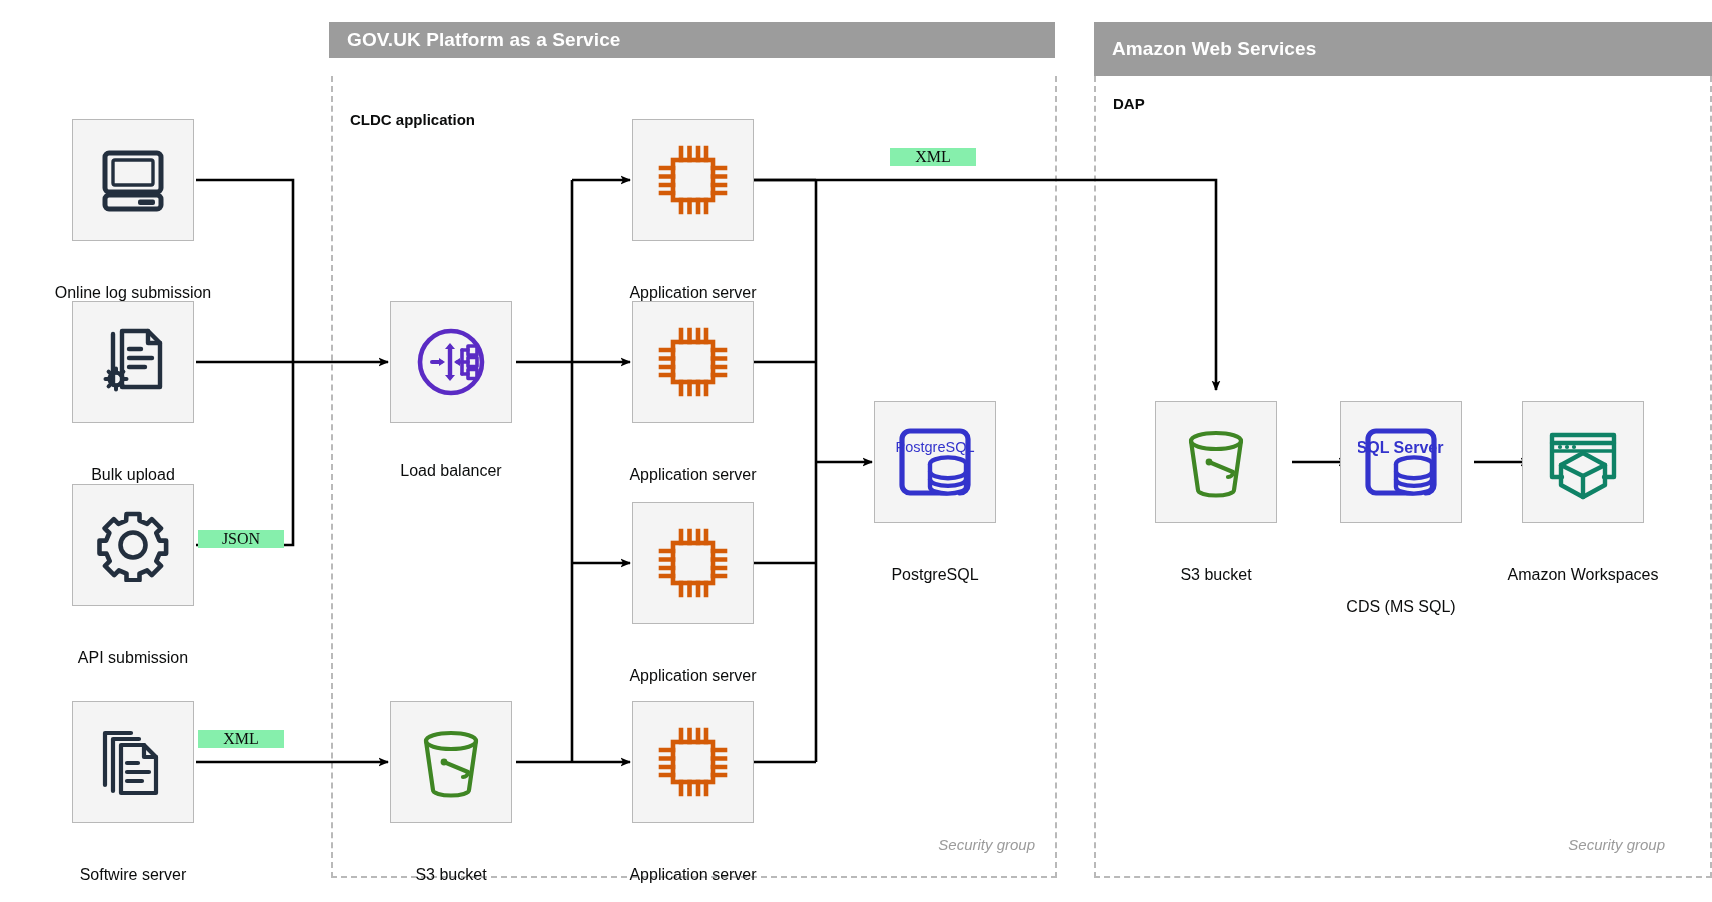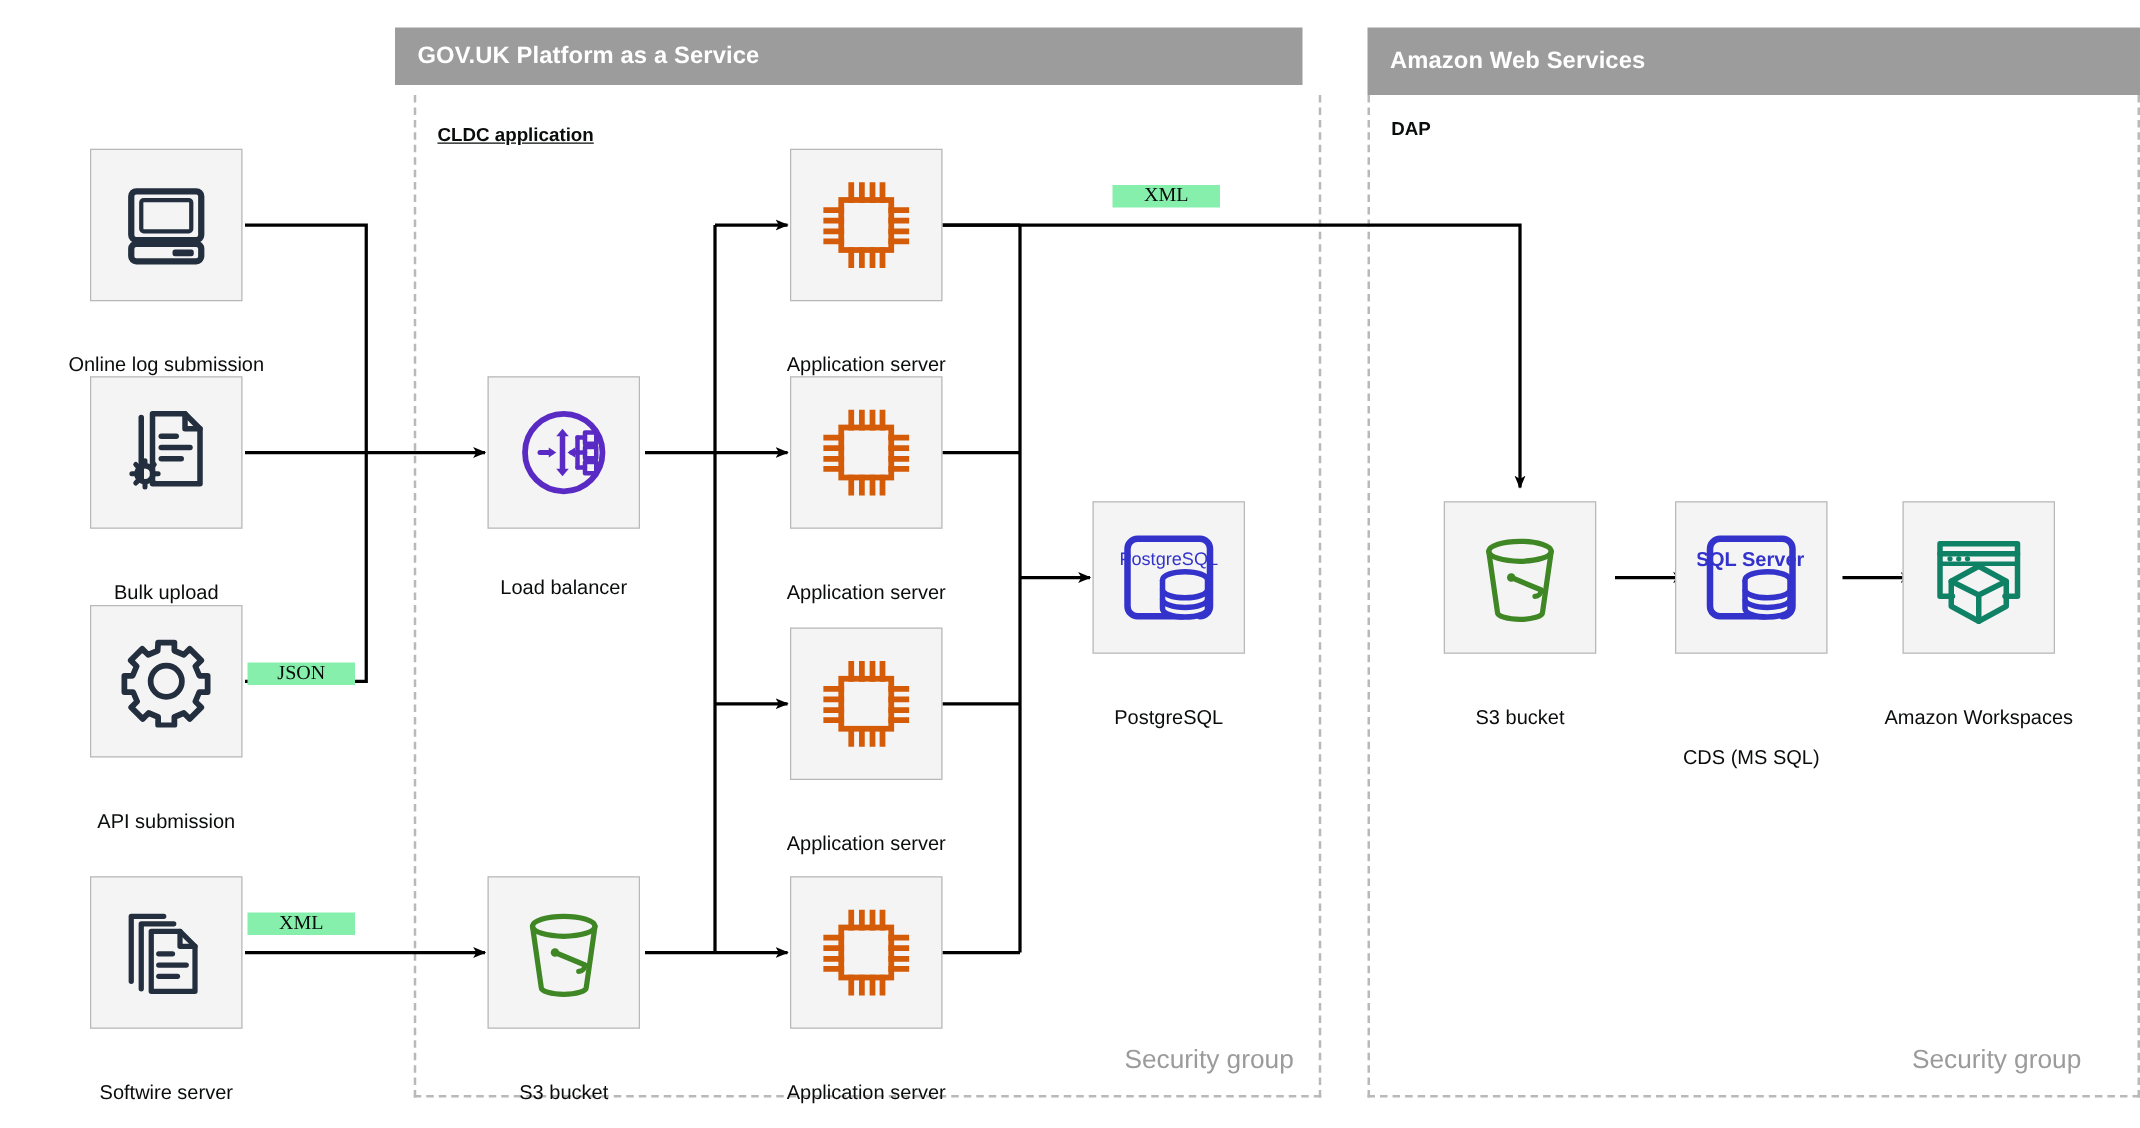--- a/index.html
+++ b/index.html
@@ -8,21 +8,21 @@
 
   #canvas{position:absolute;left:0;top:0;width:1712px;height:902px;}
 
   
   .zone-header{position:absolute;background:#9c9c9c;color:#ffffff;
       font-size:19px;font-weight:bold;display:flex;align-items:center;
       padding-left:18px;box-sizing:border-box;letter-spacing:.1px;}
   .zone-body{position:absolute;border:2px dashed #b9b9b9;border-top:none;
       box-sizing:border-box;background:transparent;}
   .zone-sub{position:absolute;font-size:15px;font-weight:bold;color:#0b0c0c;}
-  .zone-foot{position:absolute;font-size:21px;color:#9b9b9b;text-align:right;}
+  .zone-foot{position:absolute;font-size:15px;color:#9b9b9b;text-align:right;font-style:italic;}
 
   
   .node{position:absolute;width:122px;height:122px;background:#f4f4f4;
       border:1.5px solid #b8b8b8;box-sizing:border-box;
       display:flex;align-items:center;justify-content:center;}
   .node svg{display:block;}
   .nlabel{position:absolute;width:230px;text-align:center;font-size:16px;
       color:#0b0c0c;line-height:1.2;margin-top:28px;}
 
   
@@ -30,25 +30,25 @@
       background:#86efac;padding:0 4px;font-family:Liberation Serif, serif;}
 
   svg.wires{position:absolute;left:0;top:0;width:1712px;height:902px;
       pointer-events:none;}
 </style>
 </head>
 <body>
 
 <div id="canvas">
 
-  <div class="zone-header" style="left:316px;top:22px;width:726px;height:46px;">
+  <div class="zone-header" style="left:329px;top:22px;width:726px;height:36px;">
     <span>GOV.UK Platform as a Service</span>
   </div>
   <div class="zone-body" style="left:331px;top:76px;width:726px;height:802px;"></div>
-  <div class="zone-sub" style="left:350px;top:100px;text-decoration:underline;">CLDC application</div>
+  <div class="zone-sub" style="left:350px;top:111px;">CLDC application</div>
   <div class="zone-foot" style="left:760px;top:836px;width:275px;">Security group</div>
 
   <div class="zone-header" style="left:1094px;top:22px;width:618px;height:54px;">
     <span>Amazon Web Services</span>
   </div>
   <div class="zone-body" style="left:1094px;top:76px;width:618px;height:802px;"></div>
   <div class="zone-sub" style="left:1113px;top:95px;">DAP</div>
   <div class="zone-foot" style="left:1390px;top:836px;width:275px;">Security group</div>
 
   <svg class="wires" viewBox="0 0 1712 902">

